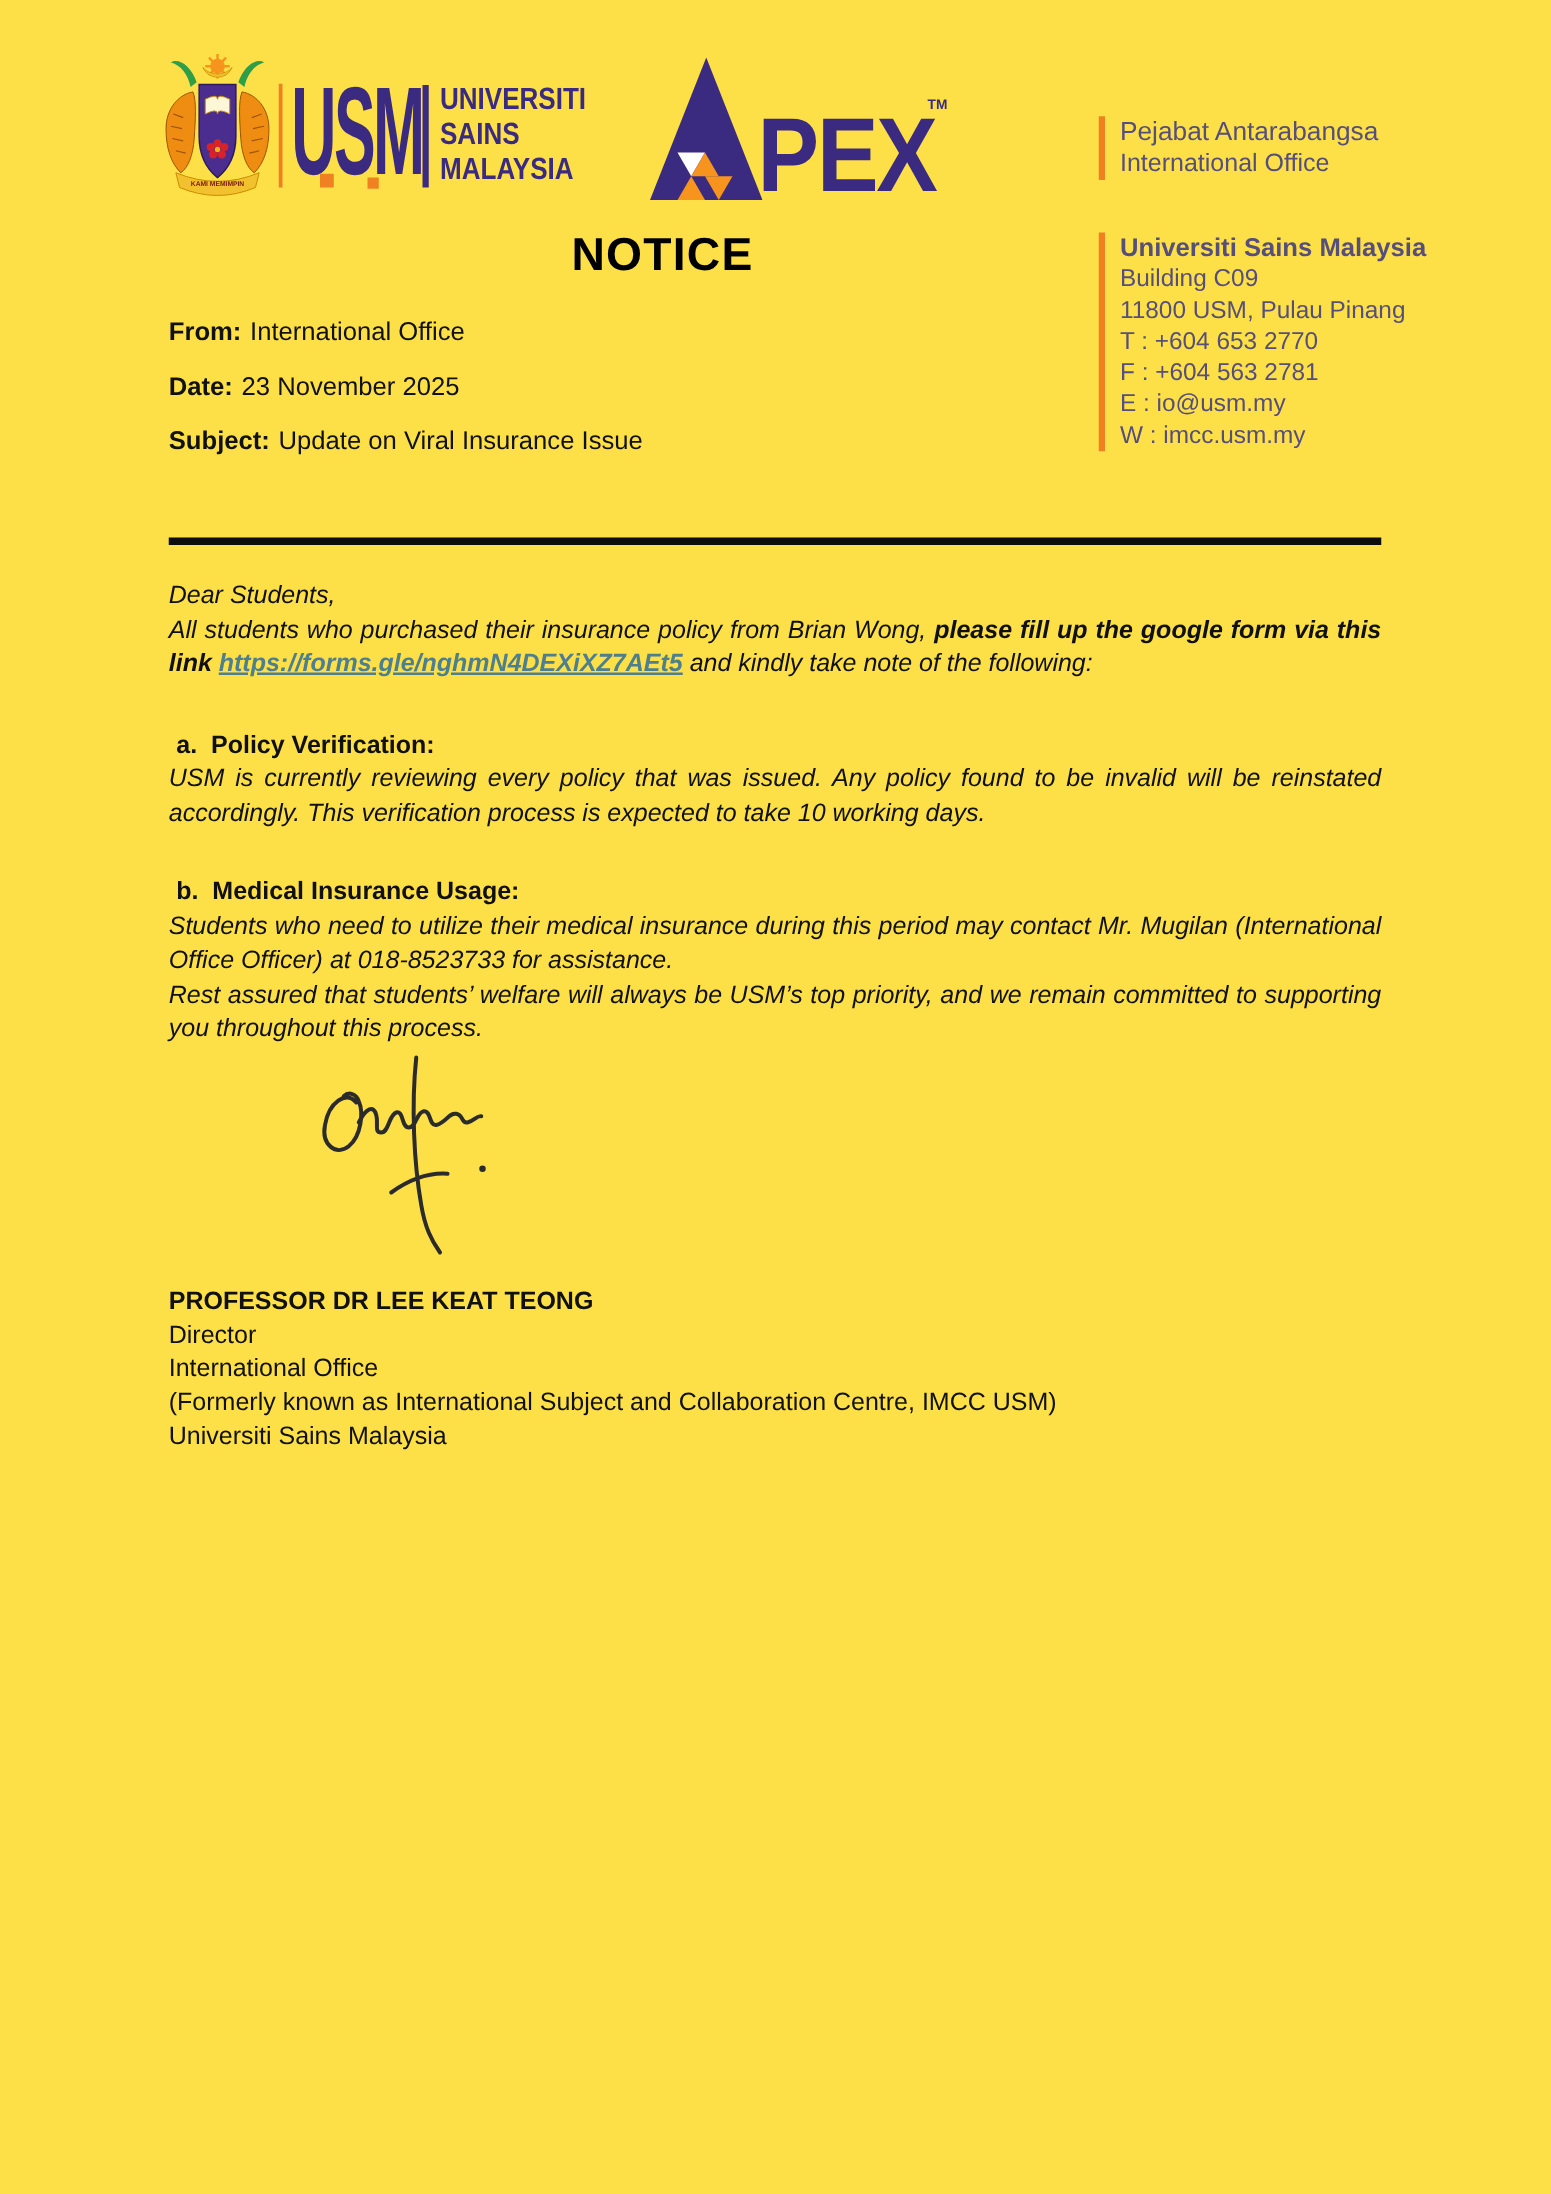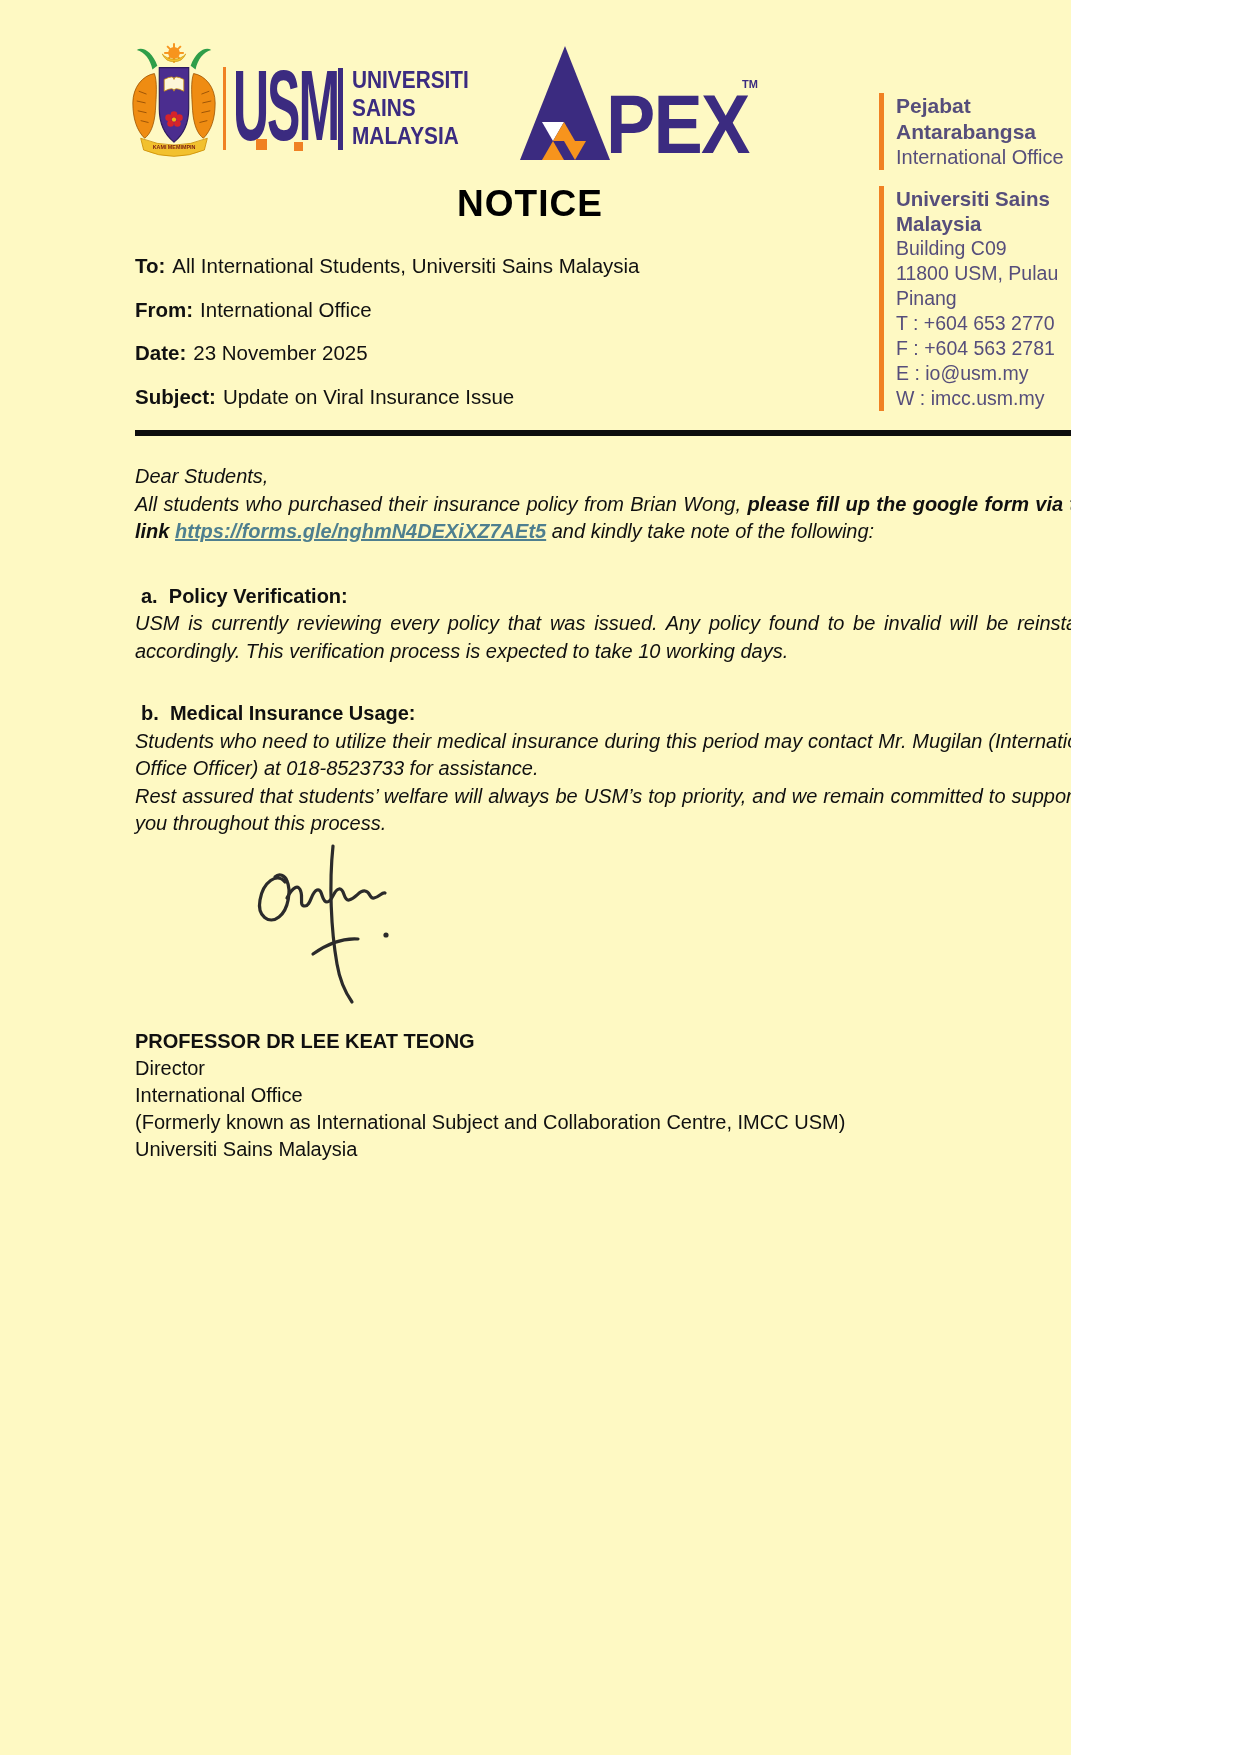--- a/index.html
+++ b/index.html
@@ -1,20 +1,20 @@
 <!DOCTYPE html>
 <html><head>
 <meta charset="utf-8">
 <title>Notice</title>
 <style>
   html,body{margin:0;padding:0;background:#ffffff;}
   .page{
     position:relative;
-    width:1071px;height:1755px;
-    background:#fef9c3;
+    width:1241px;height:1755px;
+    background:#fde047;
     font-family:"Liberation Sans","DejaVu Sans",sans-serif;
     color:#111;
     overflow:hidden;
   }
   
   .crest{position:absolute;left:125px;top:40px;}
   .usm-orangeline{position:absolute;left:223px;top:67px;width:3px;height:83px;background:#f08123;}
   .usm-letters{
     position:absolute;left:233px;top:60px;width:104px;height:92px;overflow:visible;
     color:#3b2b80;font-weight:bold;font-size:100px;line-height:90px;
@@ -34,21 +34,21 @@
     font-size:84px;line-height:64px;letter-spacing:-2px;
   }
   .apex-letters span{display:inline-block;transform:scaleX(.88);transform-origin:left top;}
   .apex-tm{position:absolute;left:742px;top:78px;font-size:11px;font-weight:bold;color:#3b2b80;}
   
   .side-block{position:absolute;display:flex;align-items:stretch;}
   .side-block .bar{width:5px;background:#f08123;flex:none;}
   .side-block .txt{padding-left:12px;color:#564e7b;}
   .sb1{left:879px;top:93px;}
   .sb2{left:879px;top:186px;}
-  .sb-title{font-weight:bold;font-size:21px;line-height:26px;}
+  .sb-title{font-weight:normal;font-size:21px;line-height:26px;}
   .sb-sub{font-size:20px;line-height:25px;}
   .sb-org{font-weight:bold;font-size:20.5px;line-height:25px;}
   .sb-line{font-size:19.5px;line-height:25px;}
   
   .notice-title{
     position:absolute;left:135px;top:184px;width:790px;margin:0;
     text-align:center;font-size:37px;line-height:40px;font-weight:bold;letter-spacing:1px;color:#000;
   }
   .meta{position:absolute;left:135px;top:254px;font-size:20.5px;}
   .meta-line{height:24px;margin-bottom:19.5px;}
@@ -149,23 +149,20 @@
       <div class="sb-line">F : +604 563 2781</div>
       <div class="sb-line">E : io@usm.my</div>
       <div class="sb-line">W : imcc.usm.my</div>
     </div>
   </div>
 
   <h1 class="notice-title">NOTICE</h1>
 
   <div class="meta">
     <div class="meta-line">
-      <span class="meta-label">To:</span><span class="meta-value">All International Students, Universiti Sains Malaysia</span>
-    </div>
-    <div class="meta-line">
       <span class="meta-label">From:</span><span class="meta-value">International Office</span>
     </div>
     <div class="meta-line">
       <span class="meta-label">Date:</span><span class="meta-value">23 November 2025</span>
     </div>
     <div class="meta-line">
       <span class="meta-label">Subject:</span><span class="meta-value">Update on Viral Insurance Issue</span>
     </div>
   </div>
 

